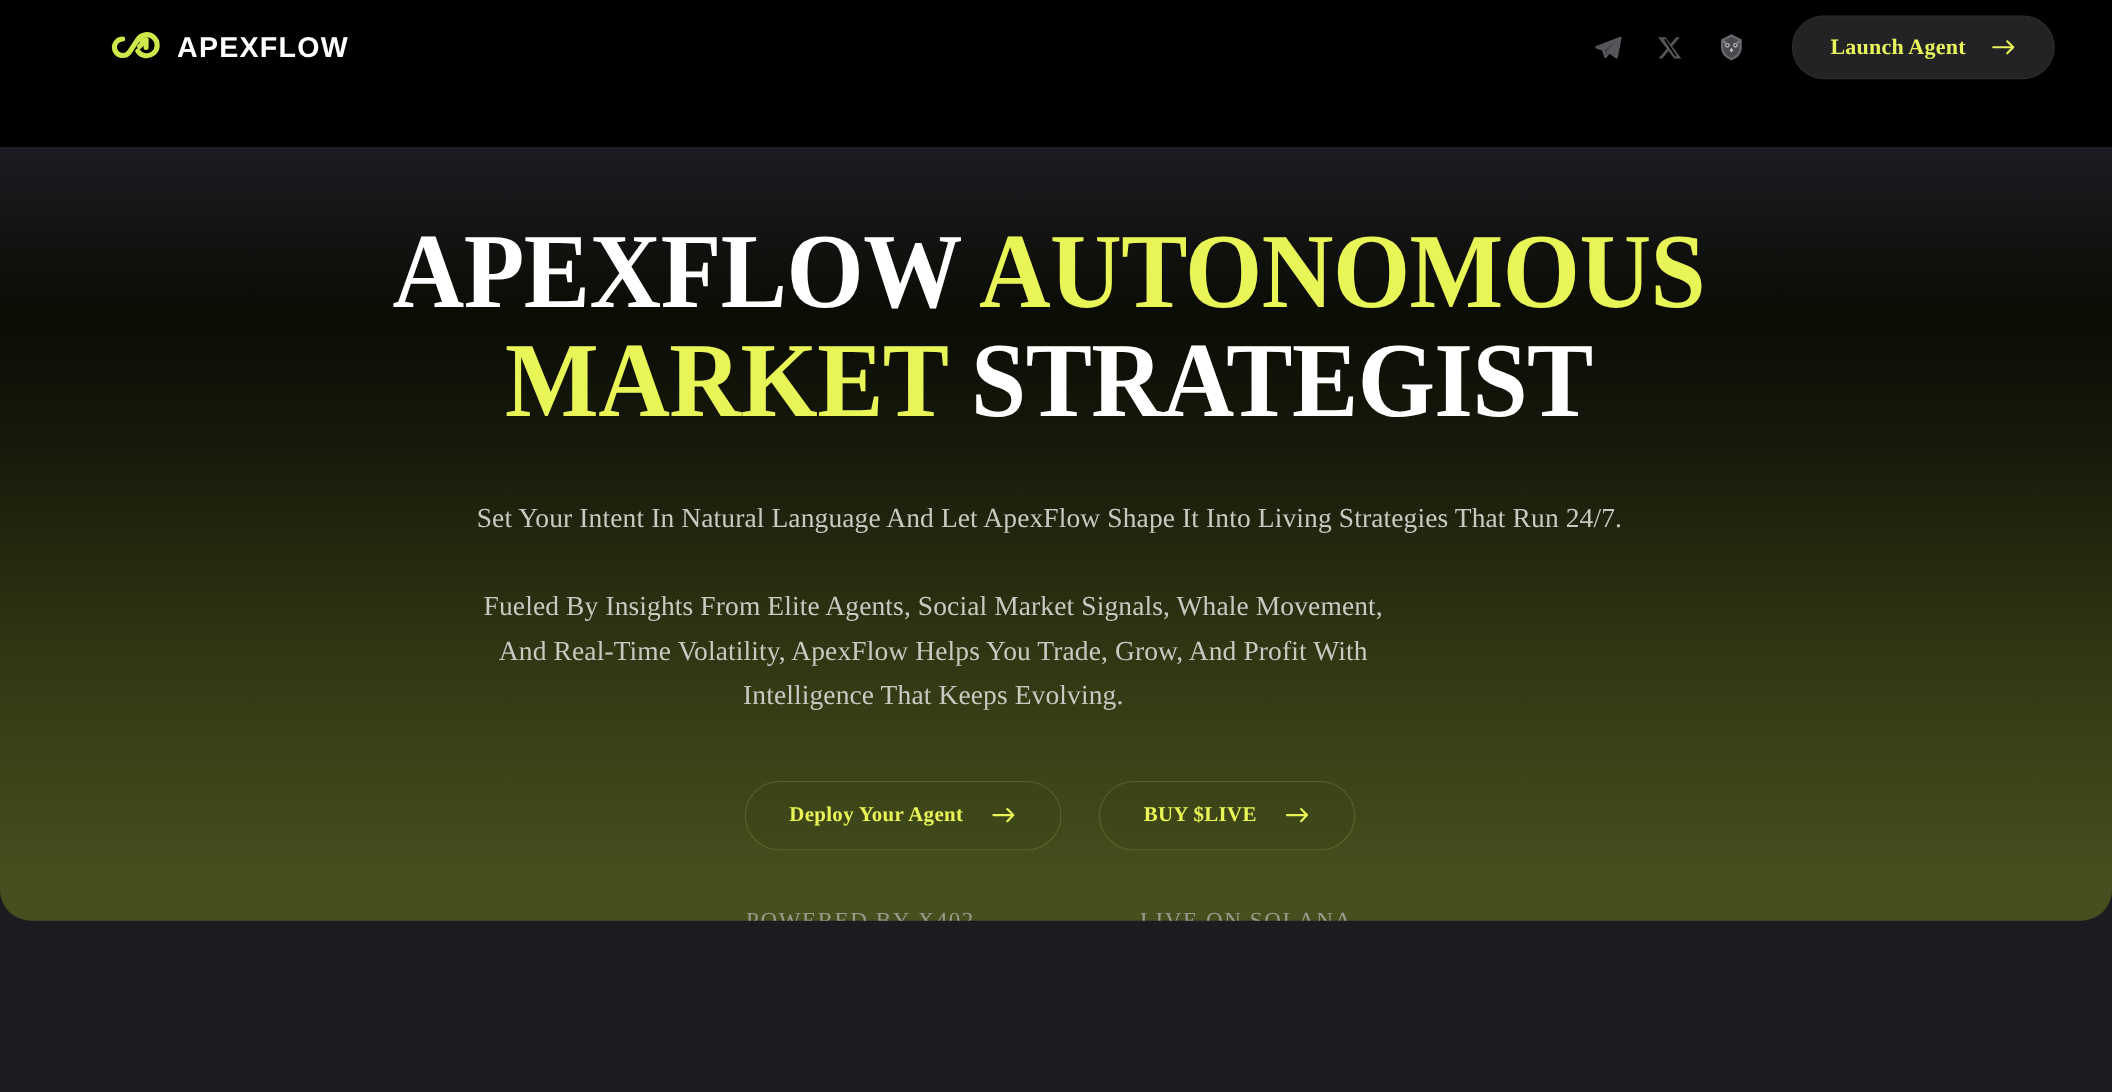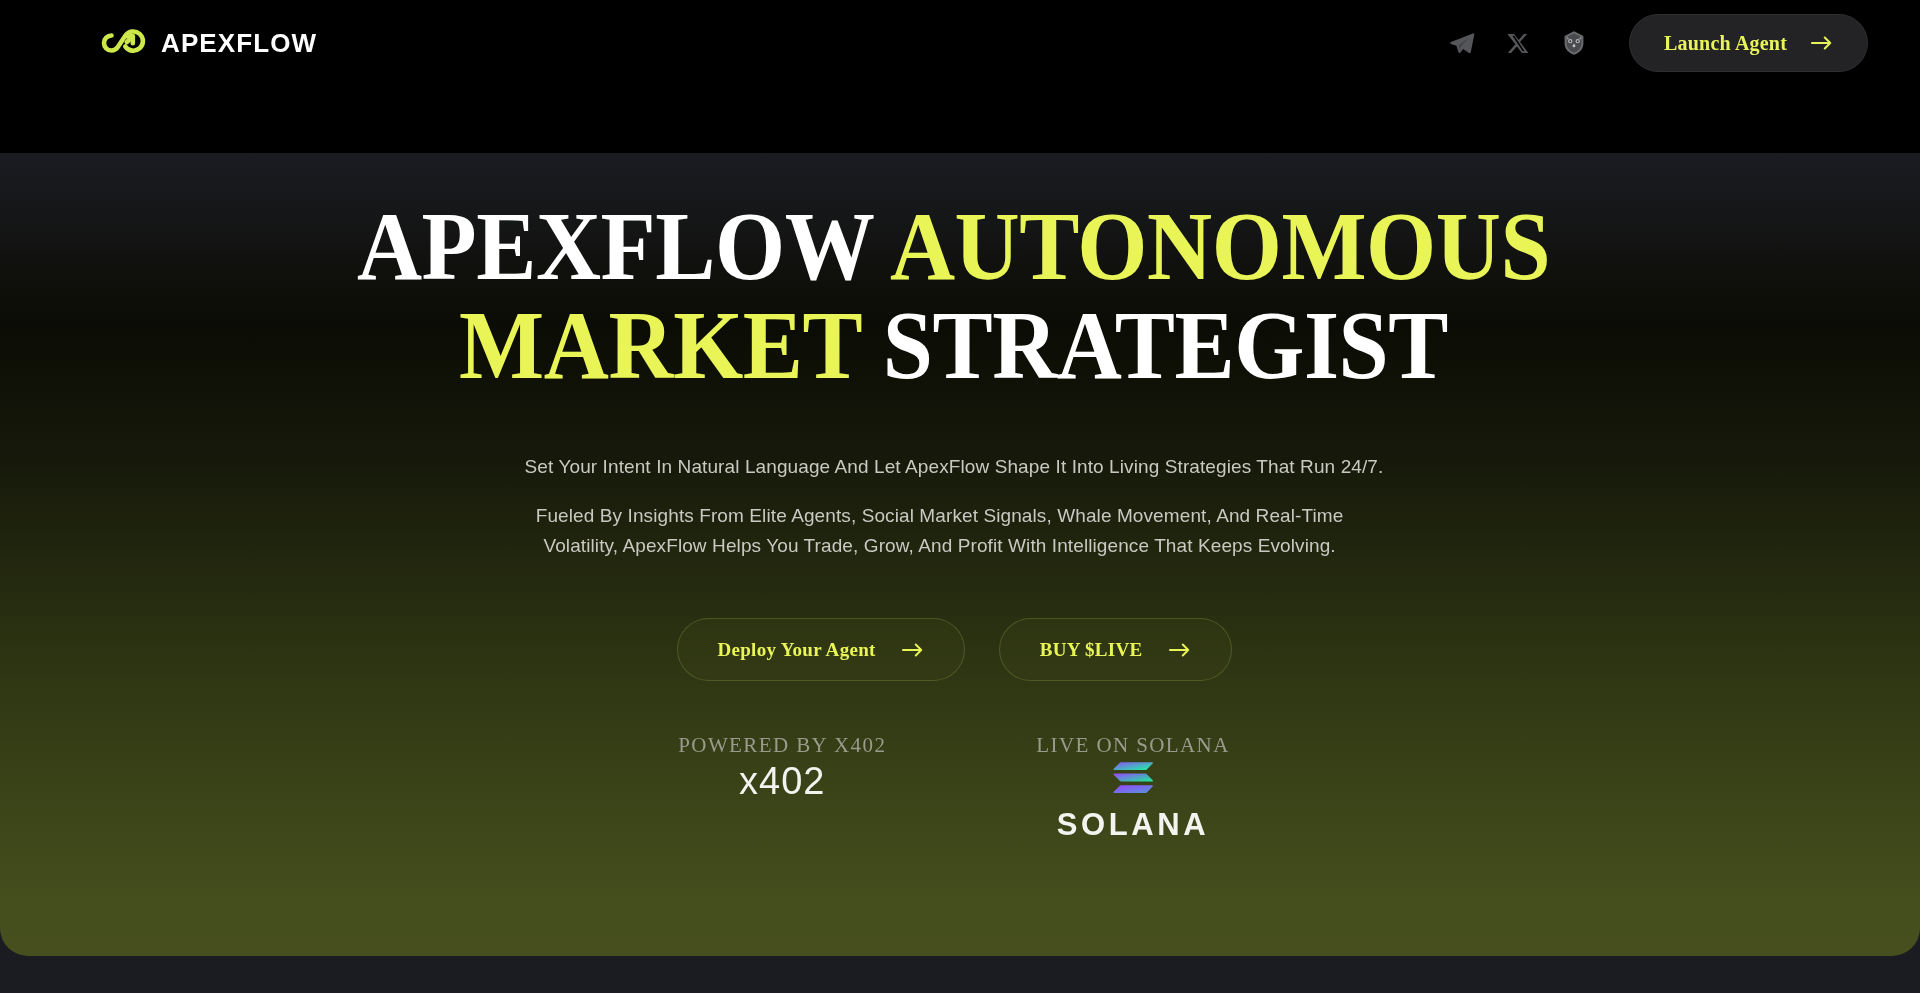--- a/index.html
+++ b/index.html
@@ -7,21 +7,21 @@
     width:1920px; height:993px;
     background:#1b1c22;
     font-family:"Liberation Serif", serif;
     overflow:hidden;
   }
 
   
   .hero {
     position:relative;
     width:1920px;
-    height:956px;
+    height:837px;
     border-bottom-left-radius:28px;
     border-bottom-right-radius:28px;
     overflow:hidden;
     background:
       linear-gradient(180deg,
         #000000 0%,
         #000000 16%,
         #05050200 16%,
         #0b0c04 34%,
         #15180a 47%,
@@ -94,27 +94,27 @@
     line-height:1.02;
     letter-spacing:-0.5px;
     color:#ffffff;
     max-width:1330px;
     transform:scaleX(.93);
   }
   .hl-accent { color:#e9f557; }
 
   .sub-block { margin-top:56px; }
   .sub-line {
-    font-family:Liberation Sans, sans-serif;
-    font-size:19px;
+    font-family:Liberation Serif, serif;
+    font-size:25px;
     line-height:1.62;
     color:#c9c9c2;
     letter-spacing:.1px;
   }
-  .sub-line.second { margin-top:18px; max-width:830px; }
+  .sub-line.second { margin-top:40px; max-width:830px; }
 
   
   .cta-row {
     margin-top:56px;
     display:flex; align-items:center; gap:34px;
   }
   .cta {
     display:flex; align-items:center; gap:26px;
     height:63px;
     padding:0 40px;

